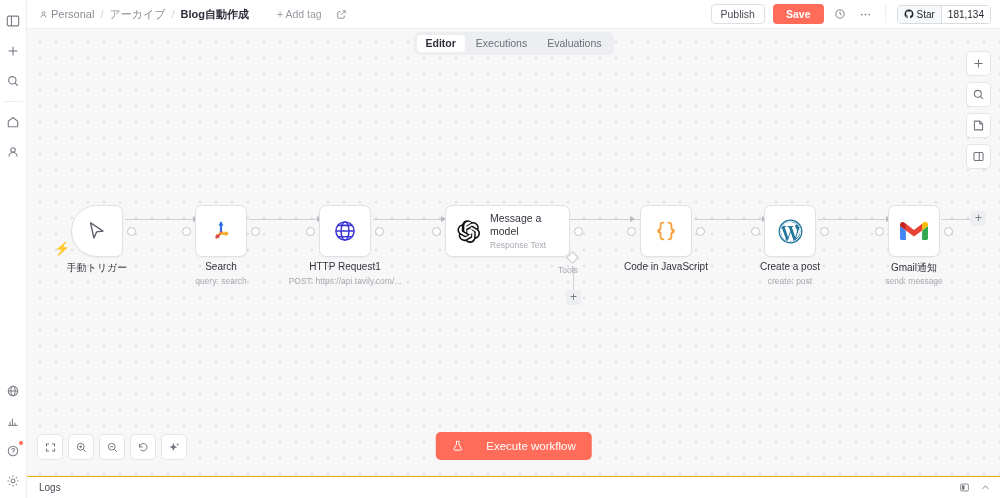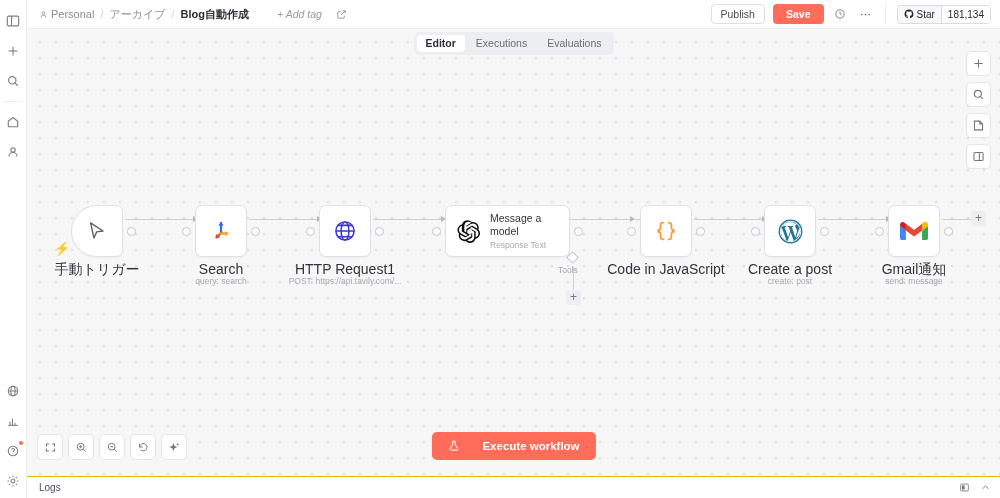--- a/index.html
+++ b/index.html
@@ -36,21 +36,21 @@
   .header {
     position: absolute; top: 0; left: 0; right: 0; height: 29px;
     background: #fff; border-bottom: 1px solid #ebeef2;
     display: flex; align-items: center; padding: 0 9px 0 12px; z-index: 30;
   }
   .breadcrumb { display: flex; align-items: center; gap: 6px; font-size: 11px; }
   .bc-user { display: flex; align-items: center; gap: 3px; color: #8b8b94; }
   .bc-item { color: #8b8b94; }
   .bc-sep { color: #d3d3d9; }
   .bc-current { color: #2d2e3a; font-weight: 600; }
-  .add-tag { margin-left: 28px; font-size: 10.5px; color: #9a9aa3; font-style: italic; }
+  .add-tag { margin-left: 28px; font-size: 10.5px; color: #9a9aa3; }
   .share-ico { margin-left: 14px; color: #8b8b94; display: flex; align-items: center; }
   .hdr-right { margin-left: auto; display: flex; align-items: center; gap: 8px; }
   .btn-publish {
     height: 20px; padding: 0 9px; border: 1px solid #dcdfe4; border-radius: 4px;
     background: #fff; font-size: 10.5px; color: #4b4b56;
     display: flex; align-items: center;
   }
   .btn-save {
     height: 20px; padding: 0 13px; border-radius: 4px; border: none;
     background: #ff6d5a; color: #fff; font-size: 10.5px; font-weight: 600;
@@ -101,21 +101,21 @@
   }
   .node-box.sq { width: 52px; height: 52px; }
   .node-box.trigger { width: 52px; height: 52px; border-radius: 7px 7px 7px 7px; }
   .node-box.trigger { border-top-left-radius: 26px; border-bottom-left-radius: 26px; }
   .node-box.wide {
     width: 125px; height: 52px; justify-content: flex-start;
     padding: 0 10px; gap: 9px;
   }
   .node-label {
     position: absolute; top: 56px; left: 50%; transform: translateX(-50%);
-    white-space: nowrap; font-size: 14px; color: #33333d; text-align: center;
+    white-space: nowrap; font-size: 10px; color: #33333d; text-align: center;
   }
   .node-sub {
     position: absolute; top: 71px; left: 50%; transform: translateX(-50%);
     white-space: nowrap; font-size: 8.5px; color: #a8a8b2; text-align: center;
   }
   .wide-title { font-size: 10.5px; color: #33333d; line-height: 1.18; max-width: 62px; }
   .wide-sub { font-size: 8.5px; color: #a8a8b2; margin-top: 3px; }
 
   
   .port {
@@ -160,21 +160,21 @@
   .zt-btn {
     width: 26px; height: 26px; background: #fff; border: 1px solid #e4e4ea;
     border-radius: 5px; display: flex; align-items: center; justify-content: center;
     color: #74747f;
   }
 
   
   .execute {
     position: absolute; left: 50%; bottom: 16px; transform: translateX(-50%);
     height: 28px; padding: 0 16px; border: none; border-radius: 5px;
-    background: #ff6d5a; color: #fff; font-size: 11.5px; font-weight: 700;
+    background: #ff6d5a; color: #fff; font-size: 11.5px; font-weight: 400;
     display: flex; align-items: center; gap: 23px; z-index: 20;
   }
 
   
   .logs-bar {
     position: absolute; left: 0; right: 0; bottom: 0; height: 22px;
     background: #fff; border-top: 1px solid #eab308;
     display: flex; align-items: center; padding: 0 9px 0 12px; z-index: 30;
   }
   .logs-label { font-size: 10px; color: #4b4b56; }

